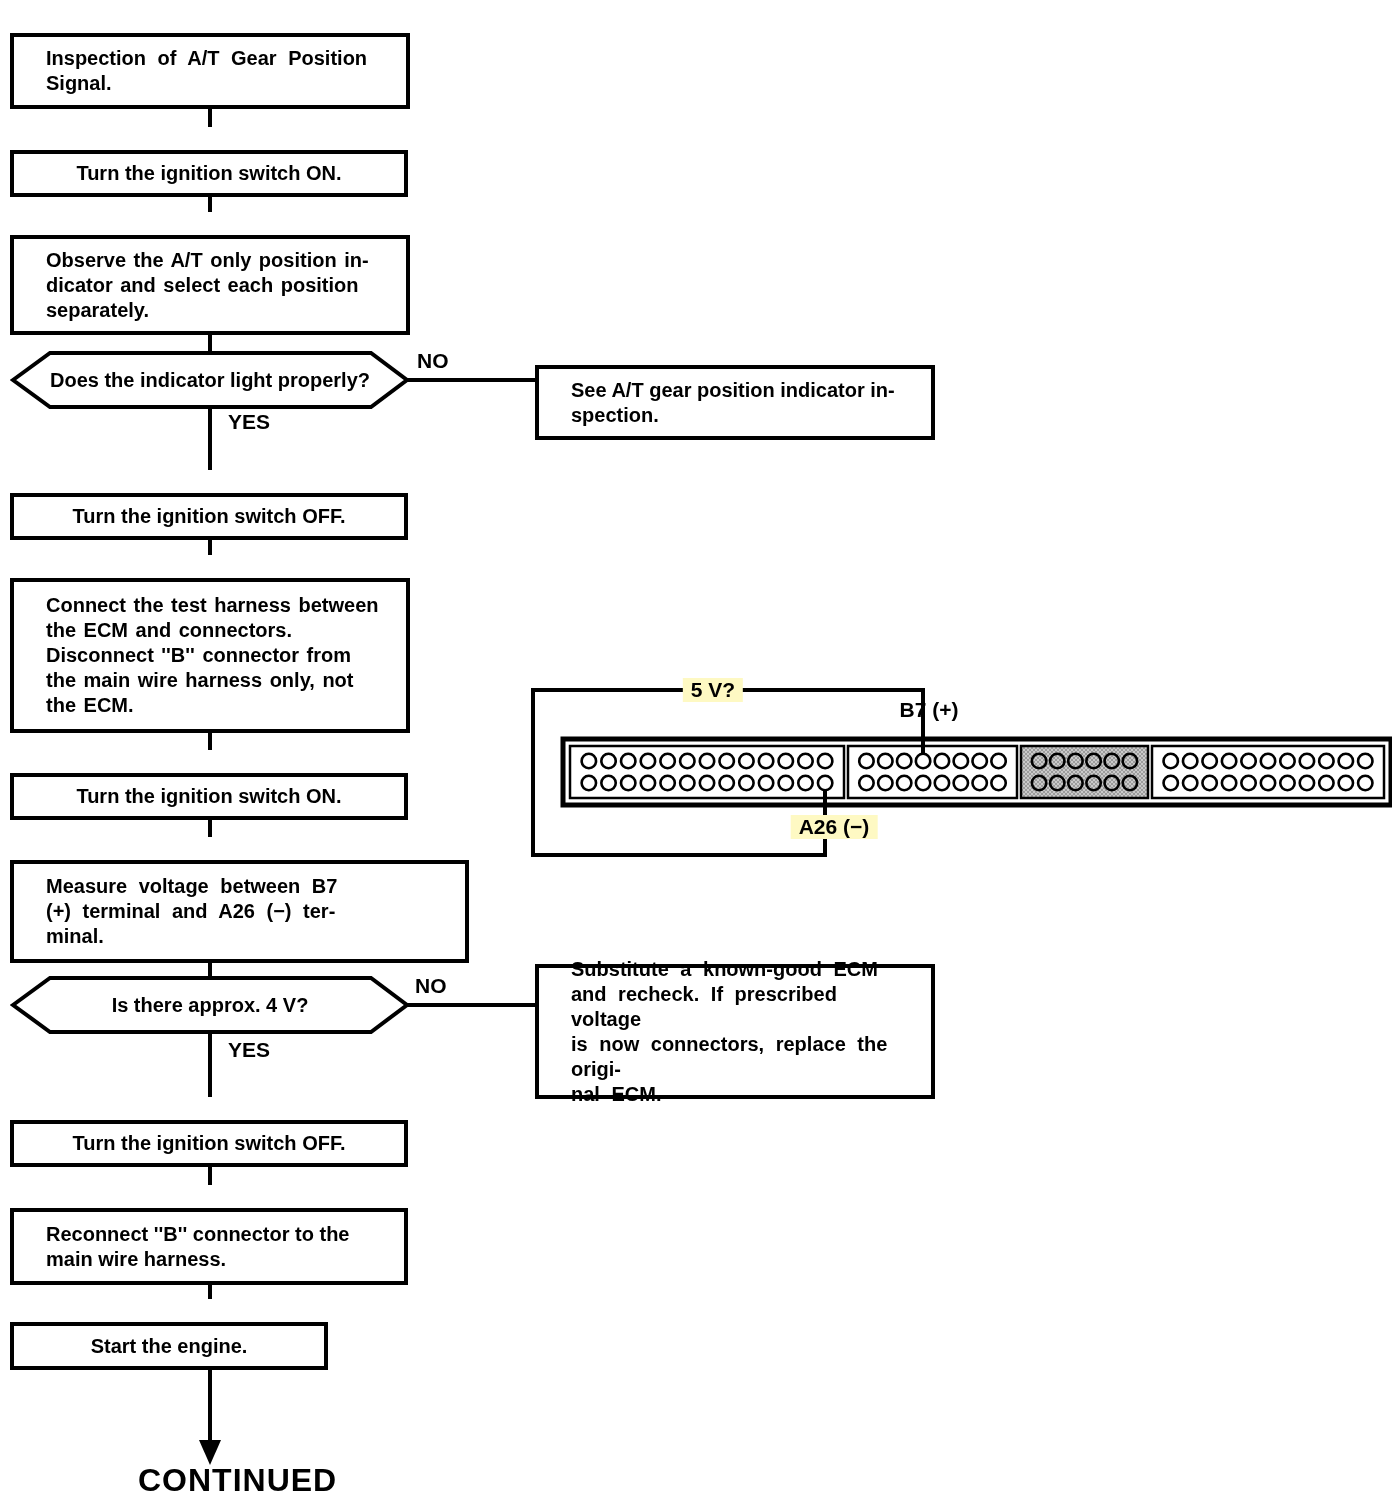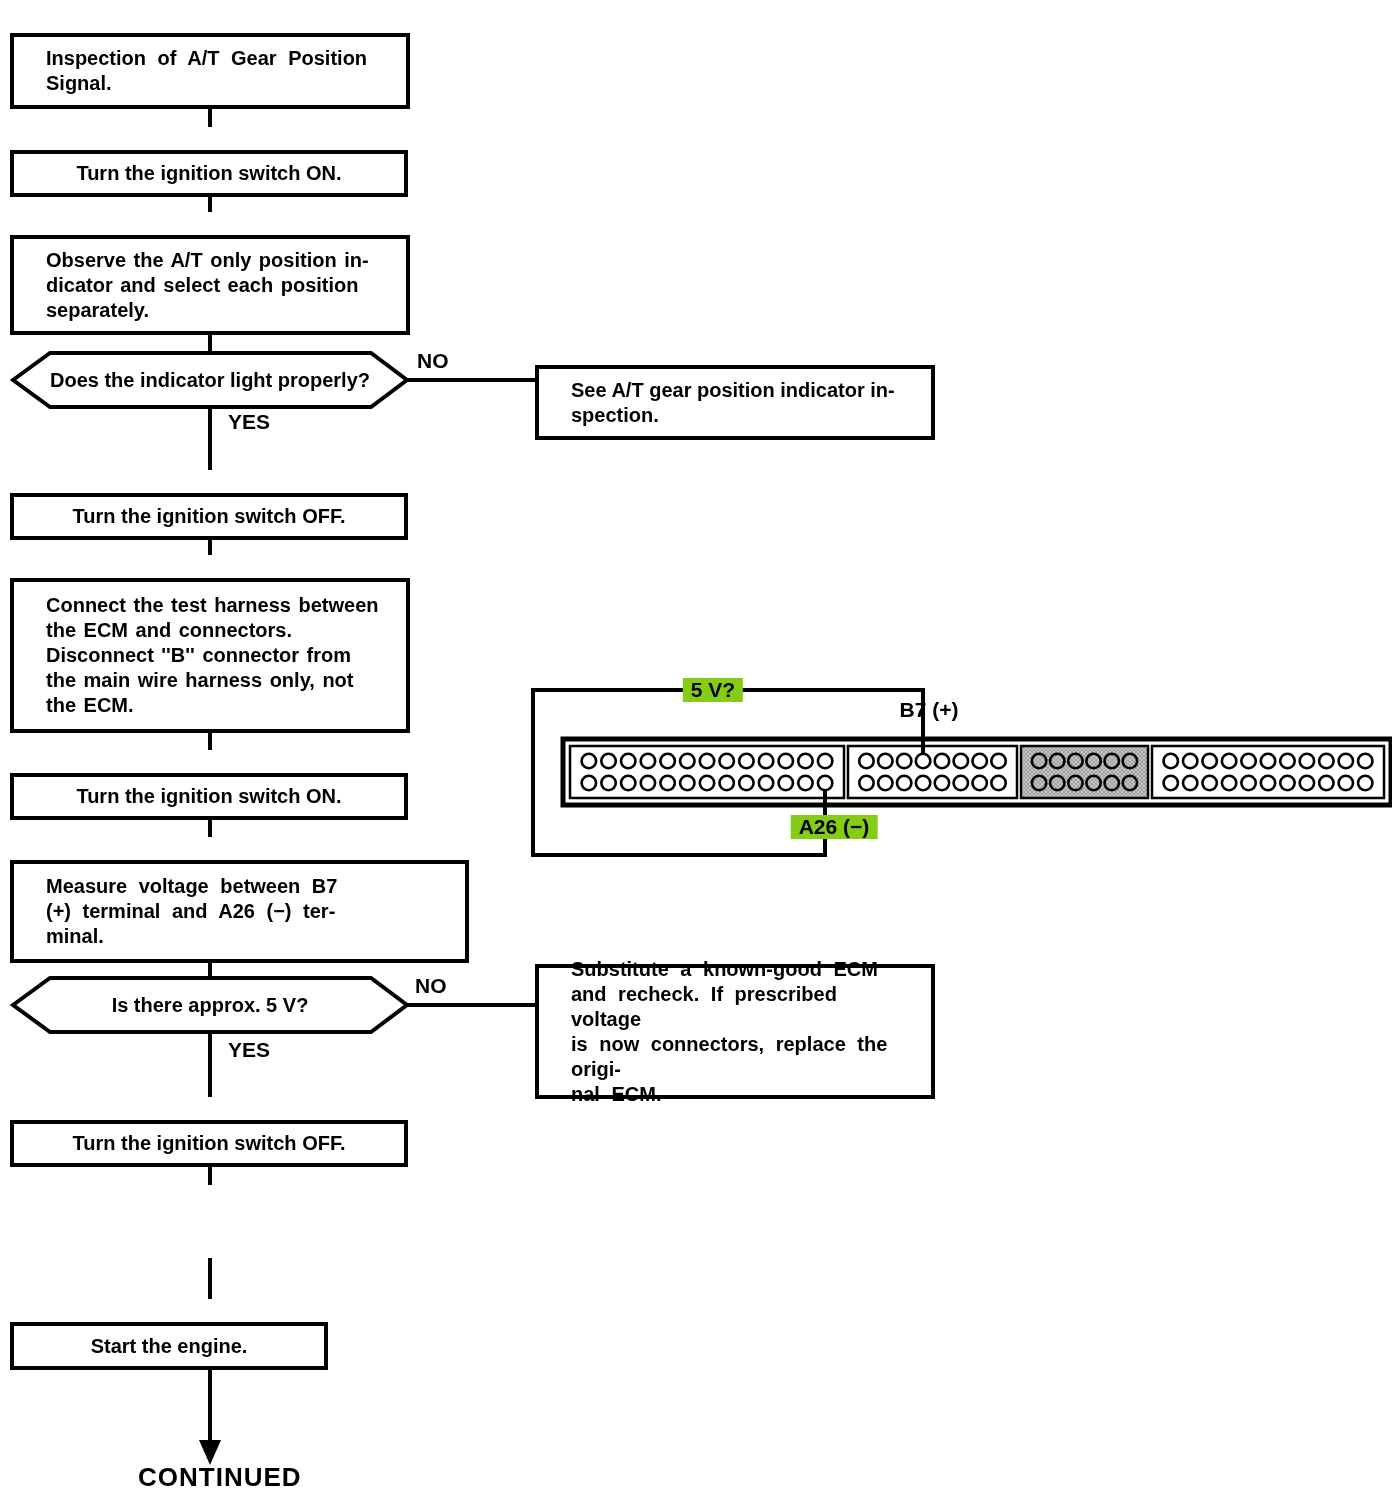--- a/index.html
+++ b/index.html
@@ -20,32 +20,32 @@
   .ws2 { word-spacing:2px; }
   .vline { position:absolute; width:4px; background:#000; }
   .hline { position:absolute; height:4px; background:#000; }
   .hex { position:absolute; }
   .hex svg { position:absolute; left:0; top:0; width:100%; height:100%; }
   .hex-label {
     position:absolute; left:0; top:0; right:0; bottom:0;
     display:flex; align-items:center; justify-content:center; font-size:20px;
   }
   .branch-label { position:absolute; font-size:21px; }
-  .continued { position:absolute; font-size:26px; letter-spacing:1px; }
+  .continued { position:absolute; font-size:32px; letter-spacing:1px; }
   .arrowhead {
     position:absolute; width:0; height:0;
     border-left:11px solid transparent; border-right:11px solid transparent;
     border-top:25px solid #000;
   }
   .connector-area { position:absolute; }
   .wire-label {
     position:absolute; font-size:21px; transform:translateX(-50%);
     white-space:nowrap; line-height:24px;
   }
-  .wire-label.opaque { background:#84cc16; padding:0 8px; }
+  .wire-label.opaque { background:#fef9c3; padding:0 8px; }
 </style>
 </head>
 <body>
 
 <div class="canvas">
 
   <div class="vline" style="left:208px;top:84px;height:43px"></div>
   <div class="vline" style="left:208px;top:172px;height:40px"></div>
   <div class="vline" style="left:208px;top:310px;height:42px"></div>
   <div class="vline" style="left:208px;top:408px;height:62px"></div>
@@ -110,36 +110,40 @@
   <div class="pbox left ws" style="left:10px;top:835px;width:459px;height:103px">
     <span>Measure voltage between B7
 (+) terminal and A26 (−) ter-
 minal.</span>
   </div>
 
   <div class="hex" style="left:10px;top:975px;width:400px;height:60px">
     <svg viewBox="0 0 400 60">
       <polygon points="3,30 40,3 361,3 397,30 361,57 40,57" fill="#ffffff" stroke="#000000" stroke-width="4"></polygon>
     </svg>
-    <div class="hex-label">Is there approx. 5 V?</div>
+    <div class="hex-label">Is there approx. 4 V?</div>
   </div>
   <div class="branch-label" style="left:415px;top:974px">NO</div>
   <div class="branch-label" style="left:228px;top:1038px">YES</div>
 
   <div class="pbox left ws" style="left:535px;top:939px;width:400px;height:135px">
     <span>Substitute a known-good ECM
 and recheck. If prescribed voltage
 is now connectors, replace the origi-
 nal ECM.</span>
   </div>
 
   <div class="pbox center" style="left:10px;top:1095px;width:398px;height:47px">
     <span>Turn the ignition switch OFF.</span>
   </div>
 
+  <div class="pbox left" style="left:10px;top:1183px;width:398px;height:77px">
+    <span>Reconnect ''B'' connector to the
+main wire harness.</span>
+  </div>
 
   <div class="pbox center" style="left:10px;top:1297px;width:318px;height:48px">
     <span>Start the engine.</span>
   </div>
 
   <div class="continued" style="left:138px;top:1462px">CONTINUED</div>
 
   <div class="connector-area" style="left:525px;top:665px;width:867px;height:205px">
     <svg id="connector-svg" width="867" height="205" viewBox="0 0 867 205">
       <defs>

